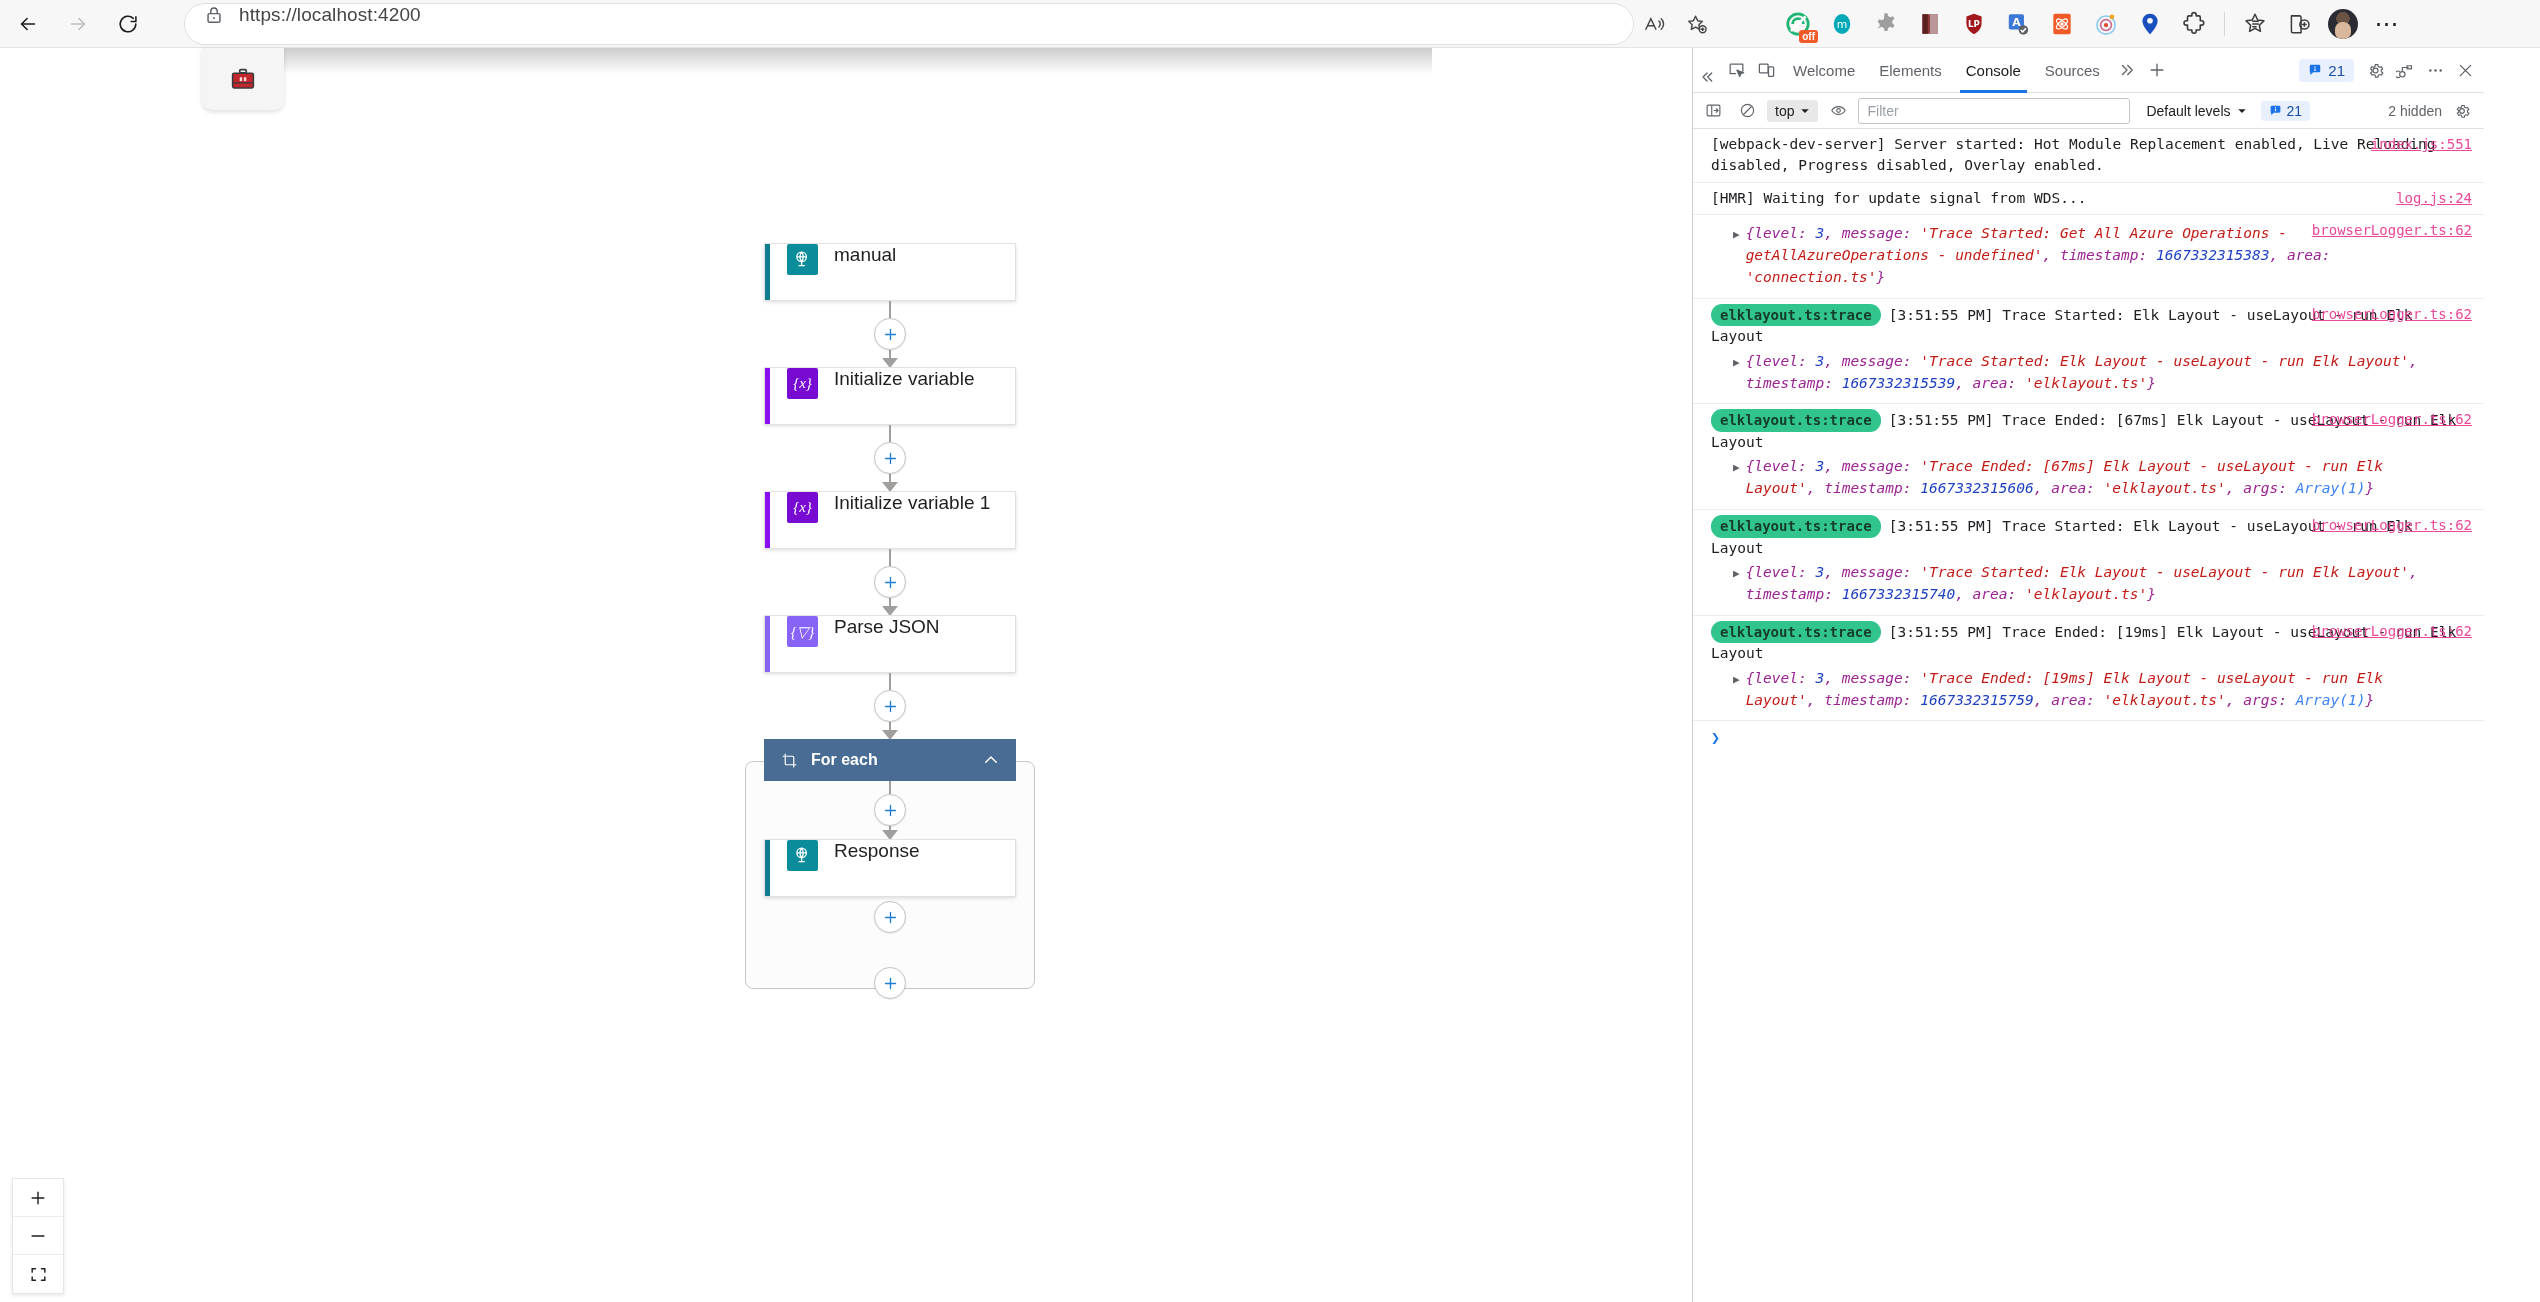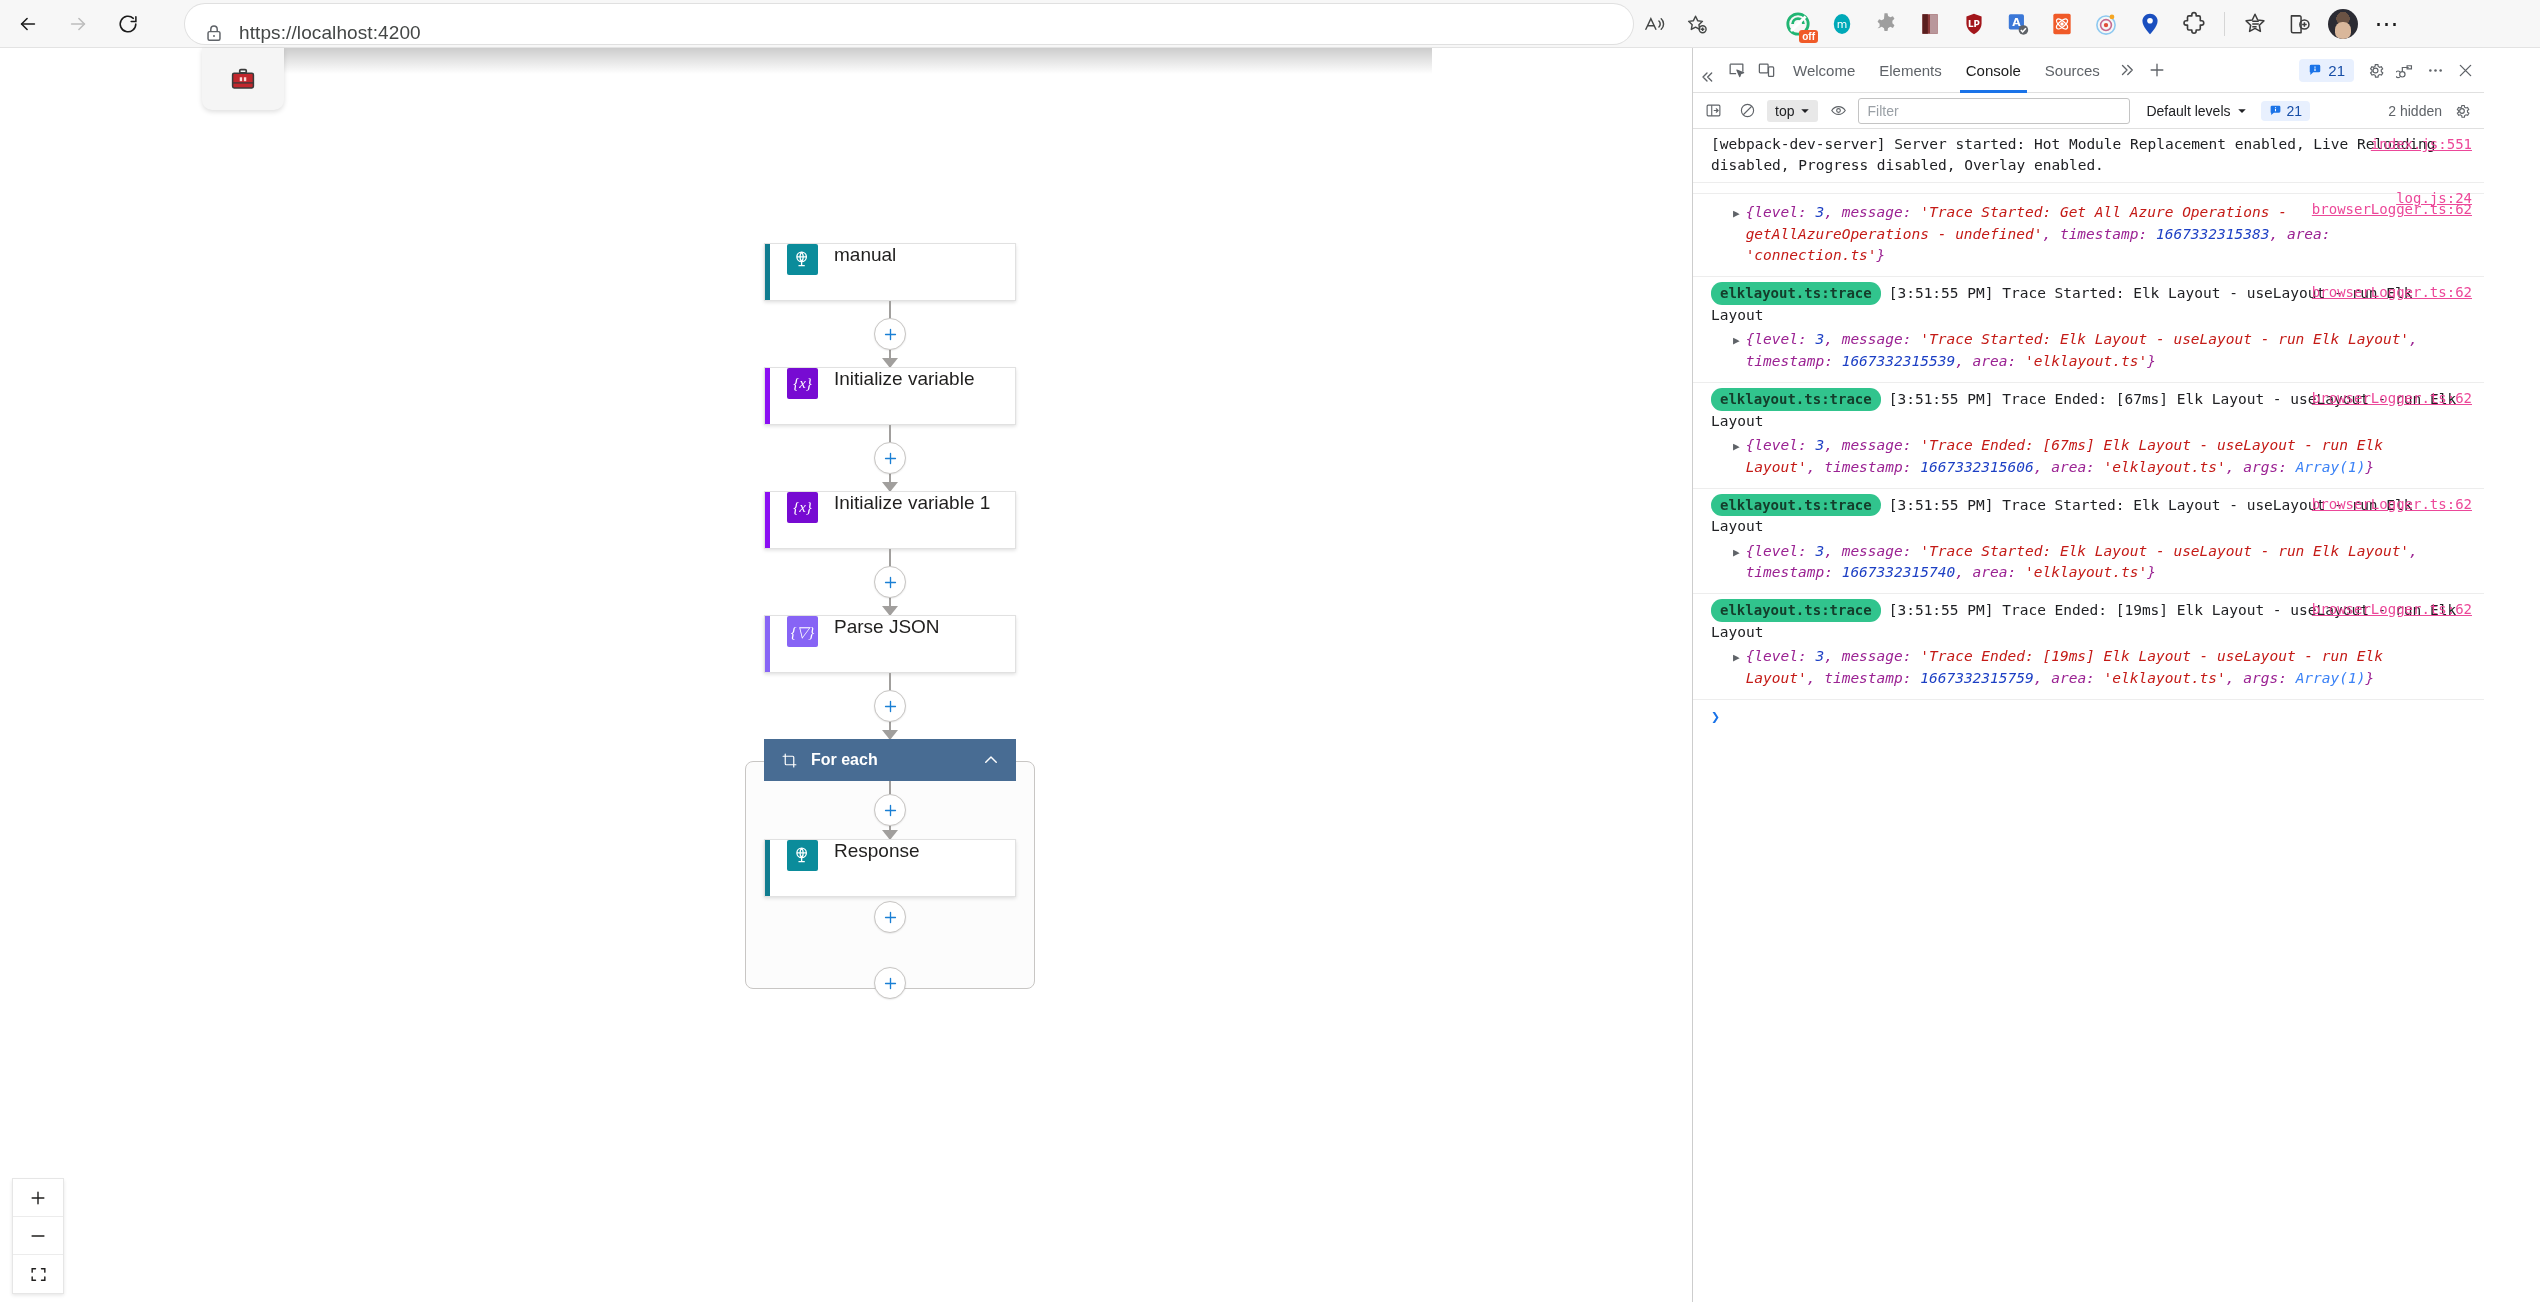--- a/index.html
+++ b/index.html
@@ -24,21 +24,21 @@
     border-radius: 6px; color: #1b1b1b;
   }
   .nav-btn.disabled { color: #bdbdbd; }
   .nav-btn svg { display: block; }
 
   #omnibox {
     position: absolute; left: 185px; top: 4px;
     width: 1448px; height: 40px;
     background: #ffffff;
     border-radius: 20px;
-    display: flex; align-items: flex-end;
+    display: flex; align-items: flex-start;
     padding-left: 18px;
     box-shadow: 0 0 0 1px #e0e0e0;
   }
   #omnibox .lock { width: 22px; height: 22px; color: #5f6368; margin-right: 14px; }
   #omnibox .url {
     font-size: 19px; color: #444746; letter-spacing: .1px;
     font-family: "Liberation Sans", sans-serif;
   }
 
   #omni-right {
@@ -767,20 +767,21 @@
     </div>
   </div>
 
   <div id="console">
       <div class="cmsg">
         <a class="src">index.js:551</a>
         <div class="text">[webpack-dev-server] Server started: Hot Module Replacement enabled, Live Reloading disabled, Progress disabled, Overlay enabled.</div>
       </div>
       <div class="cmsg">
         <a class="src">log.js:24</a>
+        <div class="text">[HMR] Waiting for update signal from WDS...</div>
       </div>
       <div class="cmsg">
         <a class="src">browserLogger.ts:62</a>
         <div class="obj-row">
           <span class="tri">▶</span>
           <span><span class="k">{level: </span><span class="n">3</span><span class="k">, message: </span><span class="s">'Trace Started: Get All Azure Operations - getAllAzureOperations - undefined'</span><span class="k">, timestamp: </span><span class="n">1667332315383</span><span class="k">, area: </span><span class="s">'connection.ts'</span><span class="k">}</span></span>
         </div>
       </div>
       <div class="cmsg">
         <a class="src">browserLogger.ts:62</a>

